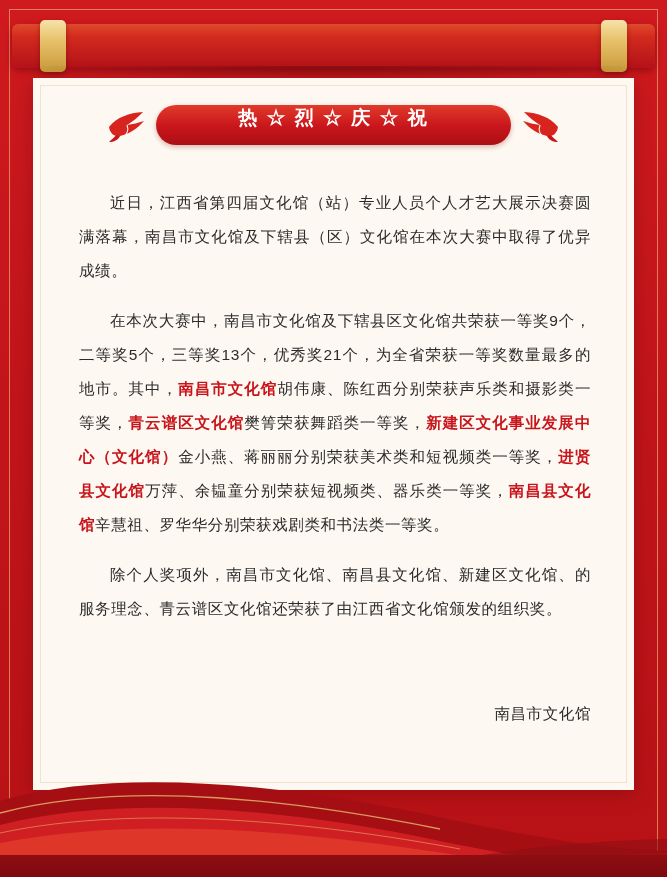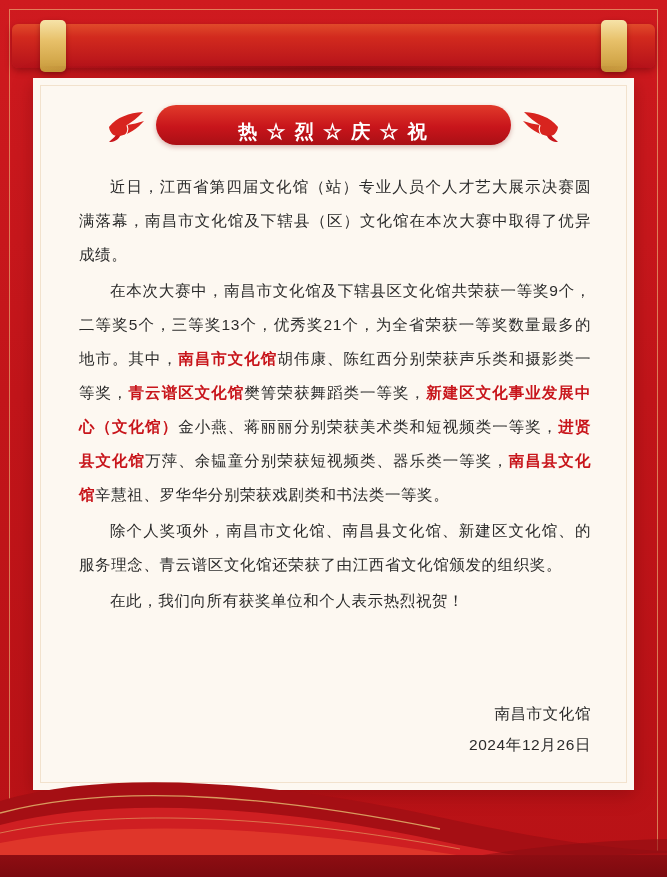--- a/index.html
+++ b/index.html
@@ -99,21 +99,21 @@
   .title-pill {
     position: absolute;
     left: 123px;
     top: 0;
     width: 355px;
     height: 40px;
     border-radius: 20px;
     background: linear-gradient(180deg, #e13a2a 0%, #c8151b 55%, #aa0f15 100%);
     box-shadow: 0 2px 5px rgba(130, 20, 20, 0.3);
     display: flex;
-    align-items: flex-end;
+    align-items: flex-start;
     justify-content: center;
   }
   .title-text {
     color: #ffffff;
     font-size: 19px;
     font-weight: bold;
     letter-spacing: 2px;
   }
   .dove {
     position: absolute;
@@ -130,21 +130,21 @@
     left: 46px;
     top: 92px;
     width: 512px;
     color: #2b2b2b;
     font-size: 15.5px;
     line-height: 34px;
     letter-spacing: 0.6px;
     text-align: justify;
   }
   .body p {
-    margin: 0 0 2px 0;
+    margin: 16px 0 2px 0;
     text-indent: 2em;
   }
   .hl {
     color: #c8151b;
     font-weight: bold;
   }
 
   .signature {
     position: absolute;
     left: 46px;
@@ -211,26 +211,24 @@
           <path d="M17 27 C15 31, 11 33, 6 33 C9 30, 11 29, 13 26 Z" fill="#c8151b"></path>
           <path d="M24 16 C26 21, 24 26, 19 29" fill="none" stroke="#fdf8f1" stroke-width="1.2"></path>
         </g>
       </svg>
     </div>
 
     <div class="body">
       <p id="p1"><span>近日，江西省第四届文化馆（站）专业人员个人才艺大展示决赛圆满落幕，南昌市文化馆及下辖县（区）文化馆在本次大赛中取得了优异成绩。</span></p>
       <p id="p2"><span>在本次大赛中，南昌市文化馆及下辖县区文化馆共荣获一等奖9个，二等奖5个，三等奖13个，优秀奖21个，为全省荣获一等奖数量最多的地市。其中，</span><span class="hl">南昌市文化馆</span><span>胡伟康、陈红西分别荣获声乐类和摄影类一等奖，</span><span class="hl">青云谱区文化馆</span><span>樊箐荣获舞蹈类一等奖，</span><span class="hl">新建区文化事业发展中心（文化馆）</span><span>金小燕、蒋丽丽分别荣获美术类和短视频类一等奖，</span><span class="hl">进贤县文化馆</span><span>万萍、余韫童分别荣获短视频类、器乐类一等奖，</span><span class="hl">南昌县文化馆</span><span>辛慧祖、罗华华分别荣获戏剧类和书法类一等奖。</span></p>
       <p id="p3"><span>除个人奖项外，南昌市文化馆、南昌县文化馆、新建区文化馆、的服务理念、青云谱区文化馆还荣获了由江西省文化馆颁发的组织奖。</span></p>
-      <p id="p4"><span>在此，我们向所有获奖单位和个人表示热烈祝贺！</span></p>
     </div>
 
     <div class="signature">
       <div>南昌市文化馆</div>
-      <div>2024年12月26日</div>
     </div>
   </div>
 
   <div class="bottom-wrap">
     <svg class="ribbon-svg" width="667" height="120" viewBox="0 0 667 120">
       <path d="M0 44 C120 8, 300 30, 430 58 C520 78, 600 92, 667 94 L667 120 L0 120 Z" fill="#a50f14"></path>
       <path d="M0 68 C130 34, 310 56, 440 84 C530 103, 610 112, 667 113 L667 120 L0 120 Z" fill="#cf1f22"></path>
       <path d="M0 86 C150 56, 330 78, 470 100 C550 112, 620 118, 667 119 L667 120 L0 120 Z" fill="#e23b2c" opacity="0.85"></path>
       <path d="M0 56 C130 22, 300 44, 440 72" fill="none" stroke="#e9c977" stroke-width="1.3" opacity="0.75"></path>
       <path d="M0 76 C140 46, 320 66, 460 92" fill="none" stroke="#e9c977" stroke-width="1" opacity="0.5"></path>

